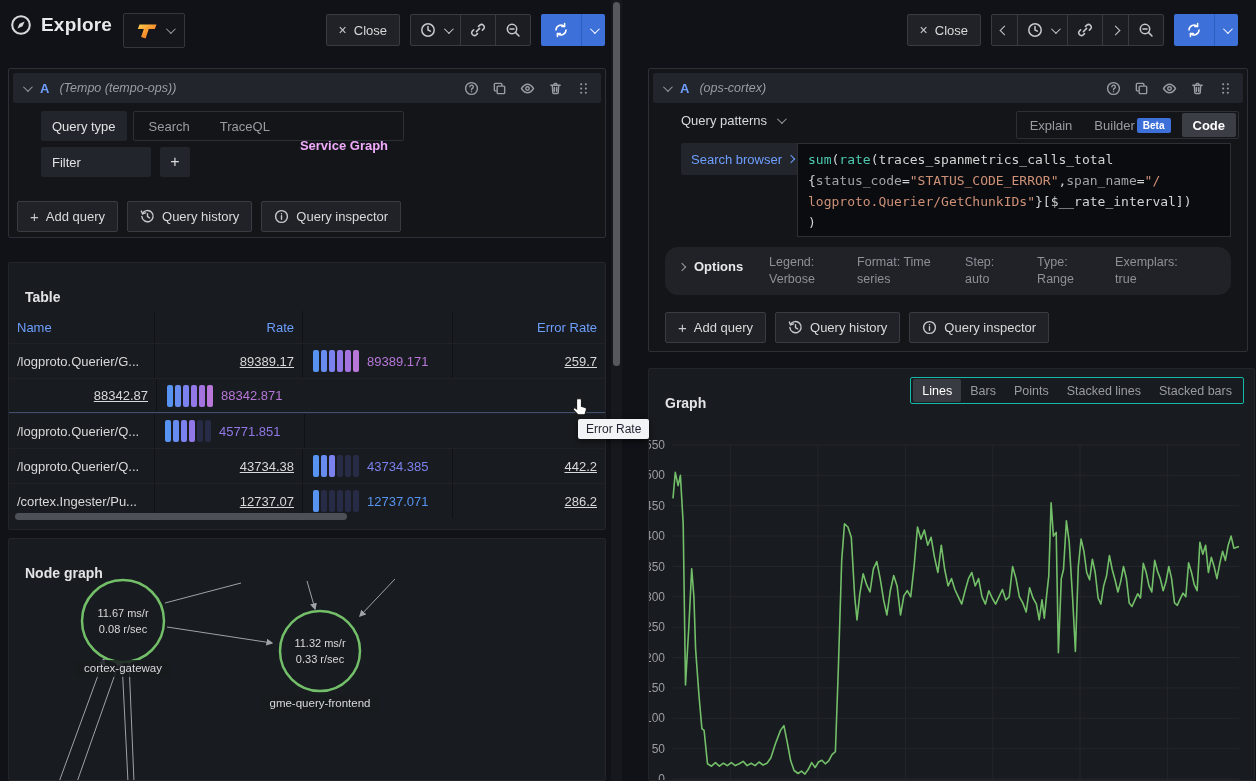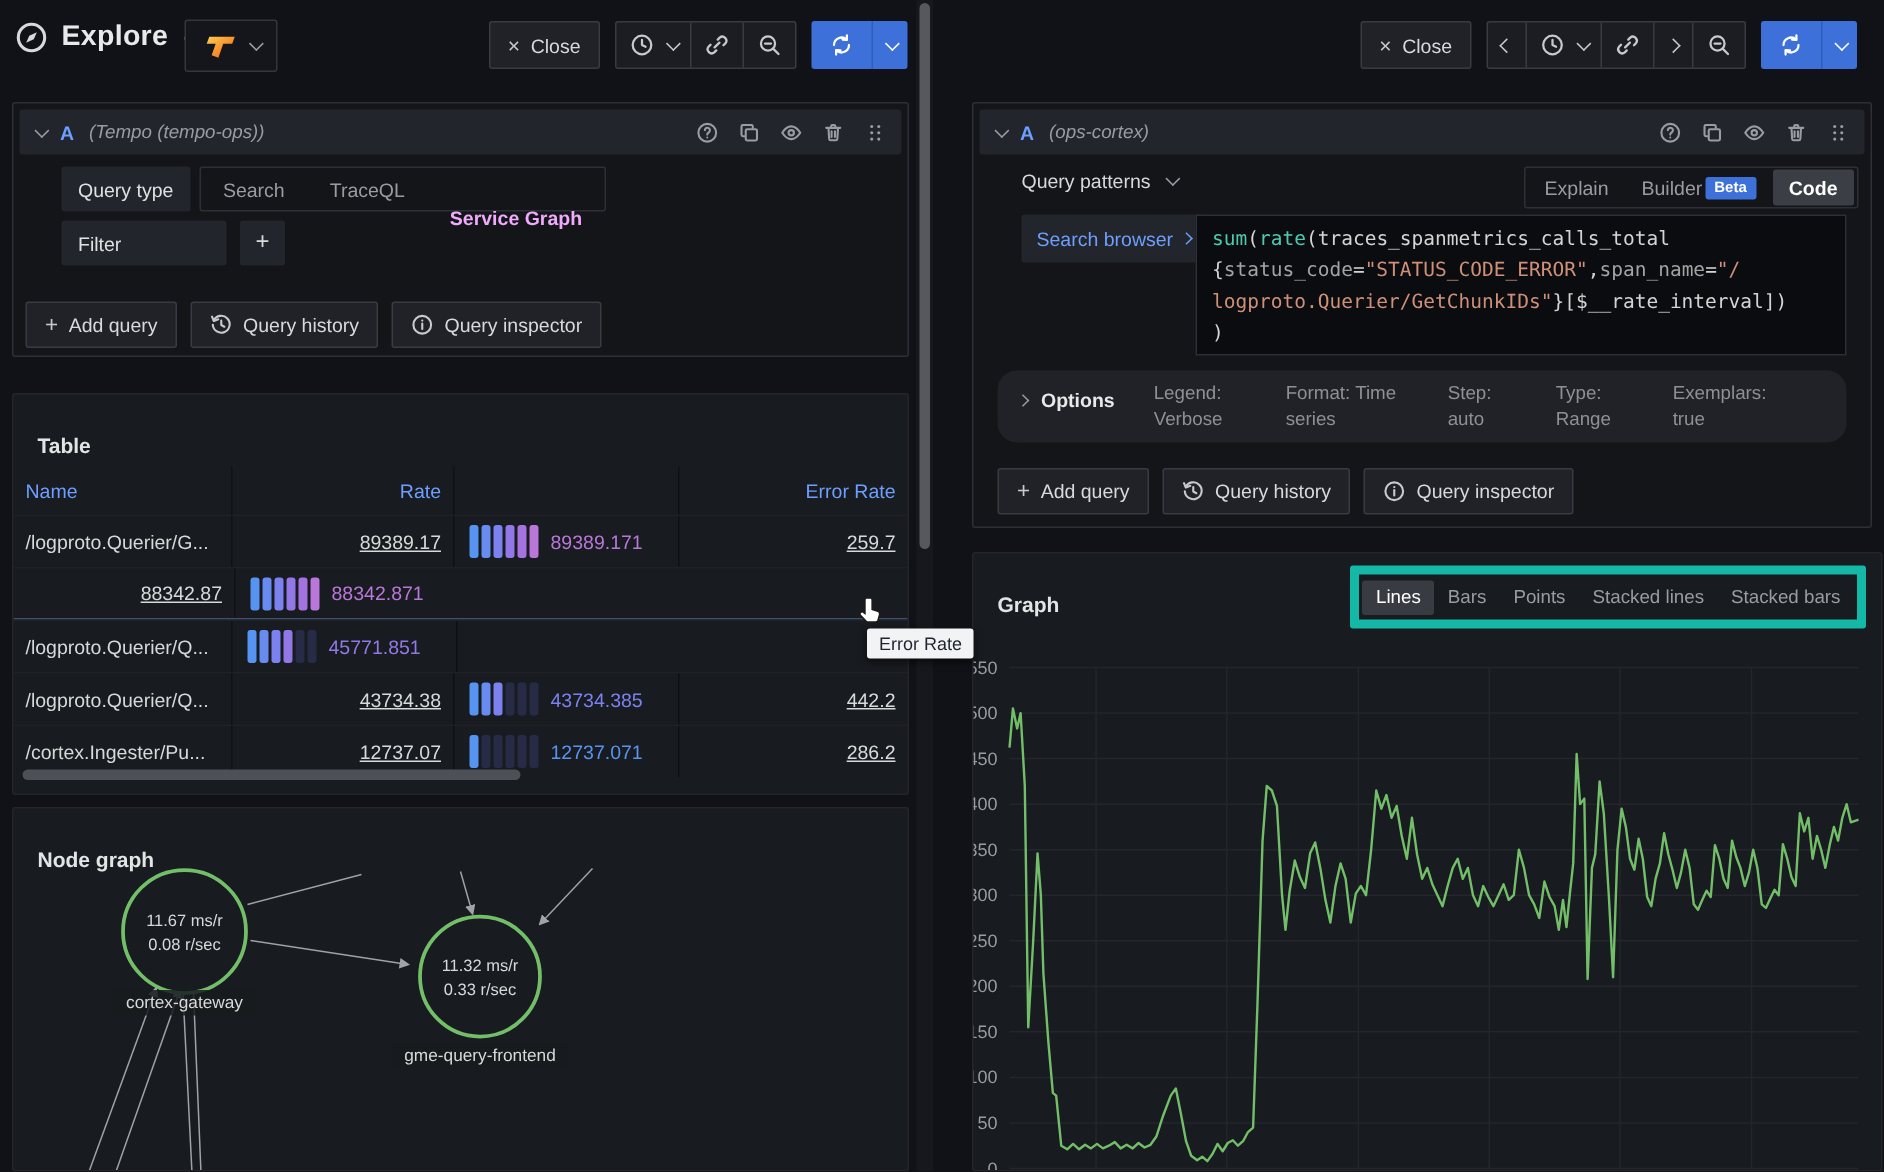--- a/index.html
+++ b/index.html
@@ -112,22 +112,22 @@
 
   .options-row { position:absolute; left:16px; right:16px; top:178px; height:48px; background:#202228;
     border-radius:13px; display:flex; align-items:flex-start; padding:7px 14px; gap:26px; }
   .options-toggle { display:flex; align-items:center; gap:9px; font-weight:700; color:#e8e9ea; margin-top:5px; cursor:pointer; }
   .opt-item { color:#8e9097; font-size:12.5px; line-height:17px; }
 
   .pane-right .actions-row { top:243px; left:16px; }
 
   
   .graph-panel { left:12px; right:1px; top:368px; height:413px; }
-  .graph-tabs { position:absolute; right:10px; top:8px; height:42px; display:flex; align-items:center;
-    border:6px solid #14b8a6; border-radius:2px; padding:0 2px; }
+  .graph-tabs { position:absolute; right:10px; top:8px; height:27px; display:flex; align-items:center;
+    border:1px solid #14b8a6; border-radius:2px; padding:0 2px; }
   .graph-tab { padding:0 9px; height:23px; display:flex; align-items:center; color:#9a9ca3;
     font-weight:500; font-size:12.5px; cursor:pointer; }
   .graph-tab.active { background:#383b42; color:#fff; border-radius:2px; }
   .graph-svg { position:absolute; left:-8px; top:70px; }
   .grid { stroke:#24262d; stroke-width:1; }
   .ytick { fill:#9a9ca3; font-size:12px; font-family:"Liberation Sans",sans-serif; text-anchor:end; }
   .series { fill:none; stroke-width:1.6; stroke-linejoin:round; }
 
   
   .vscroll-track { position:absolute; left:611px; top:0; width:11px; height:781px; background:#17181d; }

